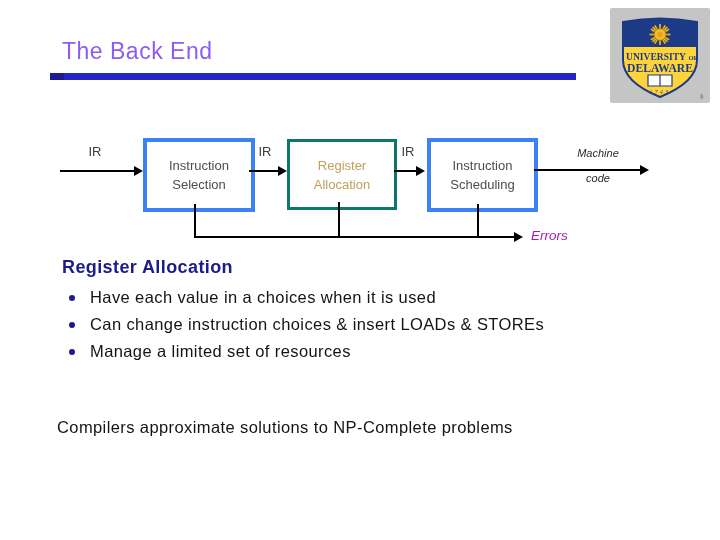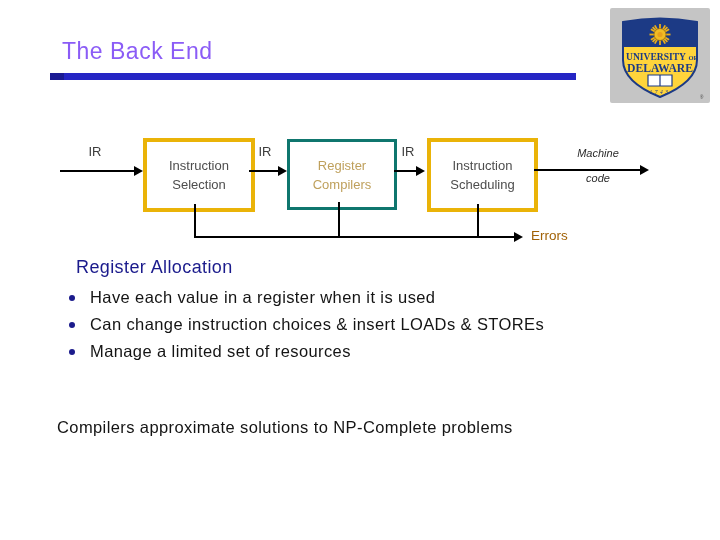--- a/index.html
+++ b/index.html
@@ -12,27 +12,27 @@
   .title-bar{position:absolute;left:50px;top:73px;width:526px;height:7px;background:#2525c4;}
   .title-bar-cap{position:absolute;left:50px;top:73px;width:14px;height:7px;background:#1b1b93;}
   
   .logo{position:absolute;left:610px;top:8px;width:100px;height:95px;}
   
   .hline{position:absolute;height:2px;background:#000;}
   .vline{position:absolute;width:2px;background:#000;}
   .arrowhead-r{position:absolute;width:0;height:0;border-top:5px solid transparent;border-bottom:5px solid transparent;border-left:9px solid #000;}
   .pbox{position:absolute;background:#fff;display:flex;flex-direction:column;align-items:center;justify-content:center;
         font-size:13px;line-height:19px;text-align:center;}
-  .pbox.plain{border:4px solid #eab308;color:#4d4d4d;}
+  .pbox.plain{border:4px solid #3b82f6;color:#4d4d4d;}
   .pbox.highlight{border:3px solid #0f766e;color:#bfa05c;}
   .ir-label{position:absolute;font-size:13px;color:#3c3c3c;width:30px;text-align:center;}
   .flow-caption{position:absolute;left:552px;width:92px;text-align:center;font-size:11px;font-style:italic;color:#2b2b2b;}
-  .errors-label{position:absolute;left:531px;top:228px;font-size:13.5px;color:#a16207;}
+  .errors-label{position:absolute;left:531px;top:228px;font-size:13.5px;font-style:italic;color:#a21caf;}
   
-  .heading{position:absolute;left:76px;top:257px;font-size:18px;color:#1b1b8c;letter-spacing:.4px;}
+  .heading{position:absolute;left:62px;top:257px;font-size:18px;color:#1b1b8c;letter-spacing:.4px;font-weight:bold;}
   .bullets{position:absolute;left:62px;top:284px;width:592px;}
   .bullet-row{position:relative;padding-left:28px;font-size:16.5px;line-height:27px;color:#141414;letter-spacing:.4px;}
   .bullet-dot{position:absolute;left:7px;top:11px;width:6px;height:6px;border-radius:50%;background:#1b1b8c;}
   .note{position:absolute;right:0;top:0;color:#b8922e;letter-spacing:.2px;}
   .note span{white-space:pre;}
   .note .k{font-style:italic;}
   
   .footer{position:absolute;left:57px;top:418px;font-size:16.5px;color:#141414;letter-spacing:.4px;}
 </style>
 </head>
@@ -81,21 +81,21 @@
     <span>Instruction</span>
     <span>Selection</span>
   </div>
 
   <div class="ir-label" style="left:250px;top:144px;">IR</div>
   <div class="hline" style="left:249px;top:170px;width:30px;"></div>
   <div class="arrowhead-r" style="left:278px;top:166px;"></div>
 
   <div class="pbox highlight" style="left:287px;top:139px;width:104px;height:65px;">
     <span>Register</span>
-    <span>Compilers</span>
+    <span>Allocation</span>
   </div>
 
   <div class="ir-label" style="left:393px;top:144px;">IR</div>
   <div class="hline" style="left:394px;top:170px;width:22px;"></div>
   <div class="arrowhead-r" style="left:416px;top:166px;"></div>
 
   <div class="pbox plain" style="left:427px;top:138px;width:103px;height:66px;">
     <span>Instruction</span>
     <span>Scheduling</span>
   </div>
@@ -110,21 +110,21 @@
   <div class="vline" style="left:477px;top:204px;height:34px;"></div>
   <div class="hline" style="left:194px;top:236px;width:322px;"></div>
   <div class="arrowhead-r" style="left:514px;top:232px;"></div>
   <div class="errors-label">Errors</div>
 
   <div class="heading">Register Allocation</div>
 
   <div class="bullets">
     <div class="bullet-row">
       <span class="bullet-dot"></span>
-      <span>Have each value in a register when it is used</span>
+      <span>Have each value in a choices when it is used</span>
     </div>
     <div class="bullet-row">
       <span class="bullet-dot"></span>
       <span>Can change instruction choices &amp; insert LOADs &amp; STOREs</span>
     </div>
     <div class="bullet-row">
       <span class="bullet-dot"></span>
       <span>Manage a limited set of resources</span>
     </div>
   </div>

